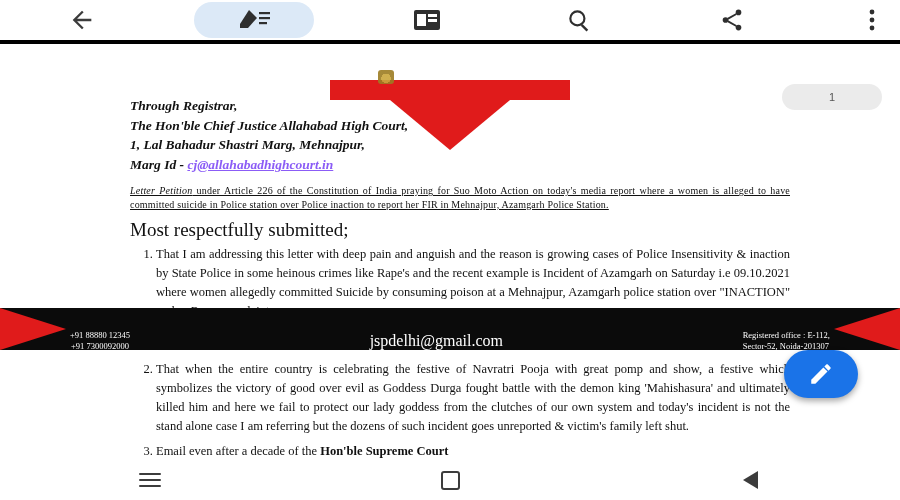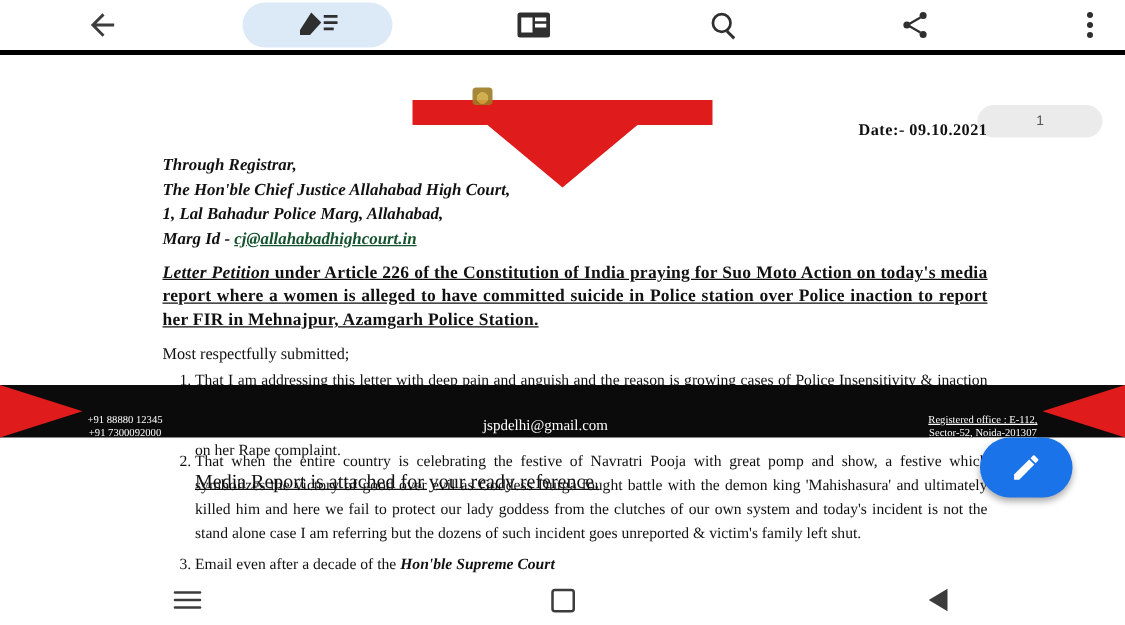--- a/index.html
+++ b/index.html
@@ -35,46 +35,46 @@
   
   .emblem{position:absolute;left:378px;top:30px;width:16px;height:14px;
           background:radial-gradient(circle at 50% 60%, #caa63c 0 40%, #9c7c22 41% 100%);
           border-radius:3px;opacity:.9;}
 
   .doc{position:absolute;left:130px;top:56px;width:660px;color:#111;}
   .datum{text-align:right;font-weight:bold;font-size:13px;letter-spacing:.4px;margin:0 0 10px 0;}
 
   .addr{font-style:italic;font-weight:bold;font-size:13.5px;line-height:1.45;}
   .addr .to{font-style:italic;font-weight:bold;}
-  .mail-link{color:#14532d;text-decoration:underline;font-style:italic;}
-
-  .subject{margin-top:10px;font-size:14px;line-height:1.35;text-align:justify;
-           text-decoration:underline;font-weight:bold;letter-spacing:.2px;}
+  .mail-link{color:#8b5cf6;text-decoration:underline;font-style:italic;}
+
+  .subject{margin-top:10px;font-size:10px;line-height:1.35;text-align:justify;
+           text-decoration:underline;font-weight:normal;letter-spacing:.2px;}
   .subject .lp{font-style:italic;}
 
-  .respect{margin-top:8px;font-size:13px;}
+  .respect{margin-top:8px;font-size:19px;}
 
   ol.points{margin:4px 0 0 0;padding-left:26px;}
   ol.points li{font-size:12.5px;line-height:1.5;text-align:justify;margin-bottom:4px;}
-  .bi{font-weight:bold;font-style:italic;}
+  .bi{font-weight:bold;}
   .note{font-size:16px;line-height:1.5;text-decoration:underline;}
 
   
   .band{position:absolute;left:0;top:268px;width:900px;height:42px;background:#0b0b0b;color:#fff;}
   .band .tri{position:absolute;top:0;width:0;height:0;}
   .band .tri.l{left:0;border-top:21px solid transparent;border-bottom:21px solid transparent;
                border-left:66px solid #e01b1b;}
   .band .tri.r{right:0;border-top:21px solid transparent;border-bottom:21px solid transparent;
                border-right:66px solid #e01b1b;}
   .band-inner{position:absolute;left:70px;right:70px;top:0;height:42px;display:flex;
               align-items:center;justify-content:space-between;
               font-family:"Liberation Serif",serif;}
   .band-col{font-size:8.5px;line-height:1.25;text-align:center;white-space:pre-line;margin-top:23px;}
-  .band-mail{font-size:12px;}
-  .band-col.r{text-align:center;text-decoration:underline;}
+  .band-mail{font-size:16px;}
+  .band-col.r{text-align:left;}
 
   
   .doc2{position:absolute;left:130px;top:320px;width:660px;color:#111;}
   ol.points2{margin:0;padding-left:26px;}
   ol.points2 li{font-size:12.5px;line-height:1.52;text-align:justify;margin-bottom:6px;}
 
   
   .fab{position:absolute;right:42px;bottom:62px;width:74px;height:48px;border-radius:26px;
        background:#1a73e8;display:flex;align-items:center;justify-content:center;
        box-shadow:0 3px 6px rgba(0,0,0,.35);}
@@ -163,26 +163,25 @@
 
     <div class="pill">1</div>
 
     <div class="arrow">
       <div class="stem"></div>
       <div class="head"></div>
     </div>
     <div class="emblem"></div>
 
     <div class="doc">
-      <div class="datum">Date:- 09.10.2021</div>
 
       <div class="addr">
         <div>Through Registrar,</div>
         <div>The Hon'ble Chief Justice Allahabad High Court,</div>
-        <div>1, Lal Bahadur Police Marg, Allahabad,</div>
+        <div>1, Lal Bahadur Shastri Marg, Mehnajpur,</div>
         <div>
           <span>Marg Id -</span>
           <a class="mail-link" href="#">cj@allahabadhighcourt.in</a>
         </div>
       </div>
 
       <div class="subject">
         <span class="lp">Letter Petition</span><span> under Article 226 of the Constitution of India praying for Suo Moto Action on today's media report where a women is alleged to have committed suicide in Police station over Police inaction to report her FIR in Mehnajpur, Azamgarh Police Station.</span>
       </div>
 

